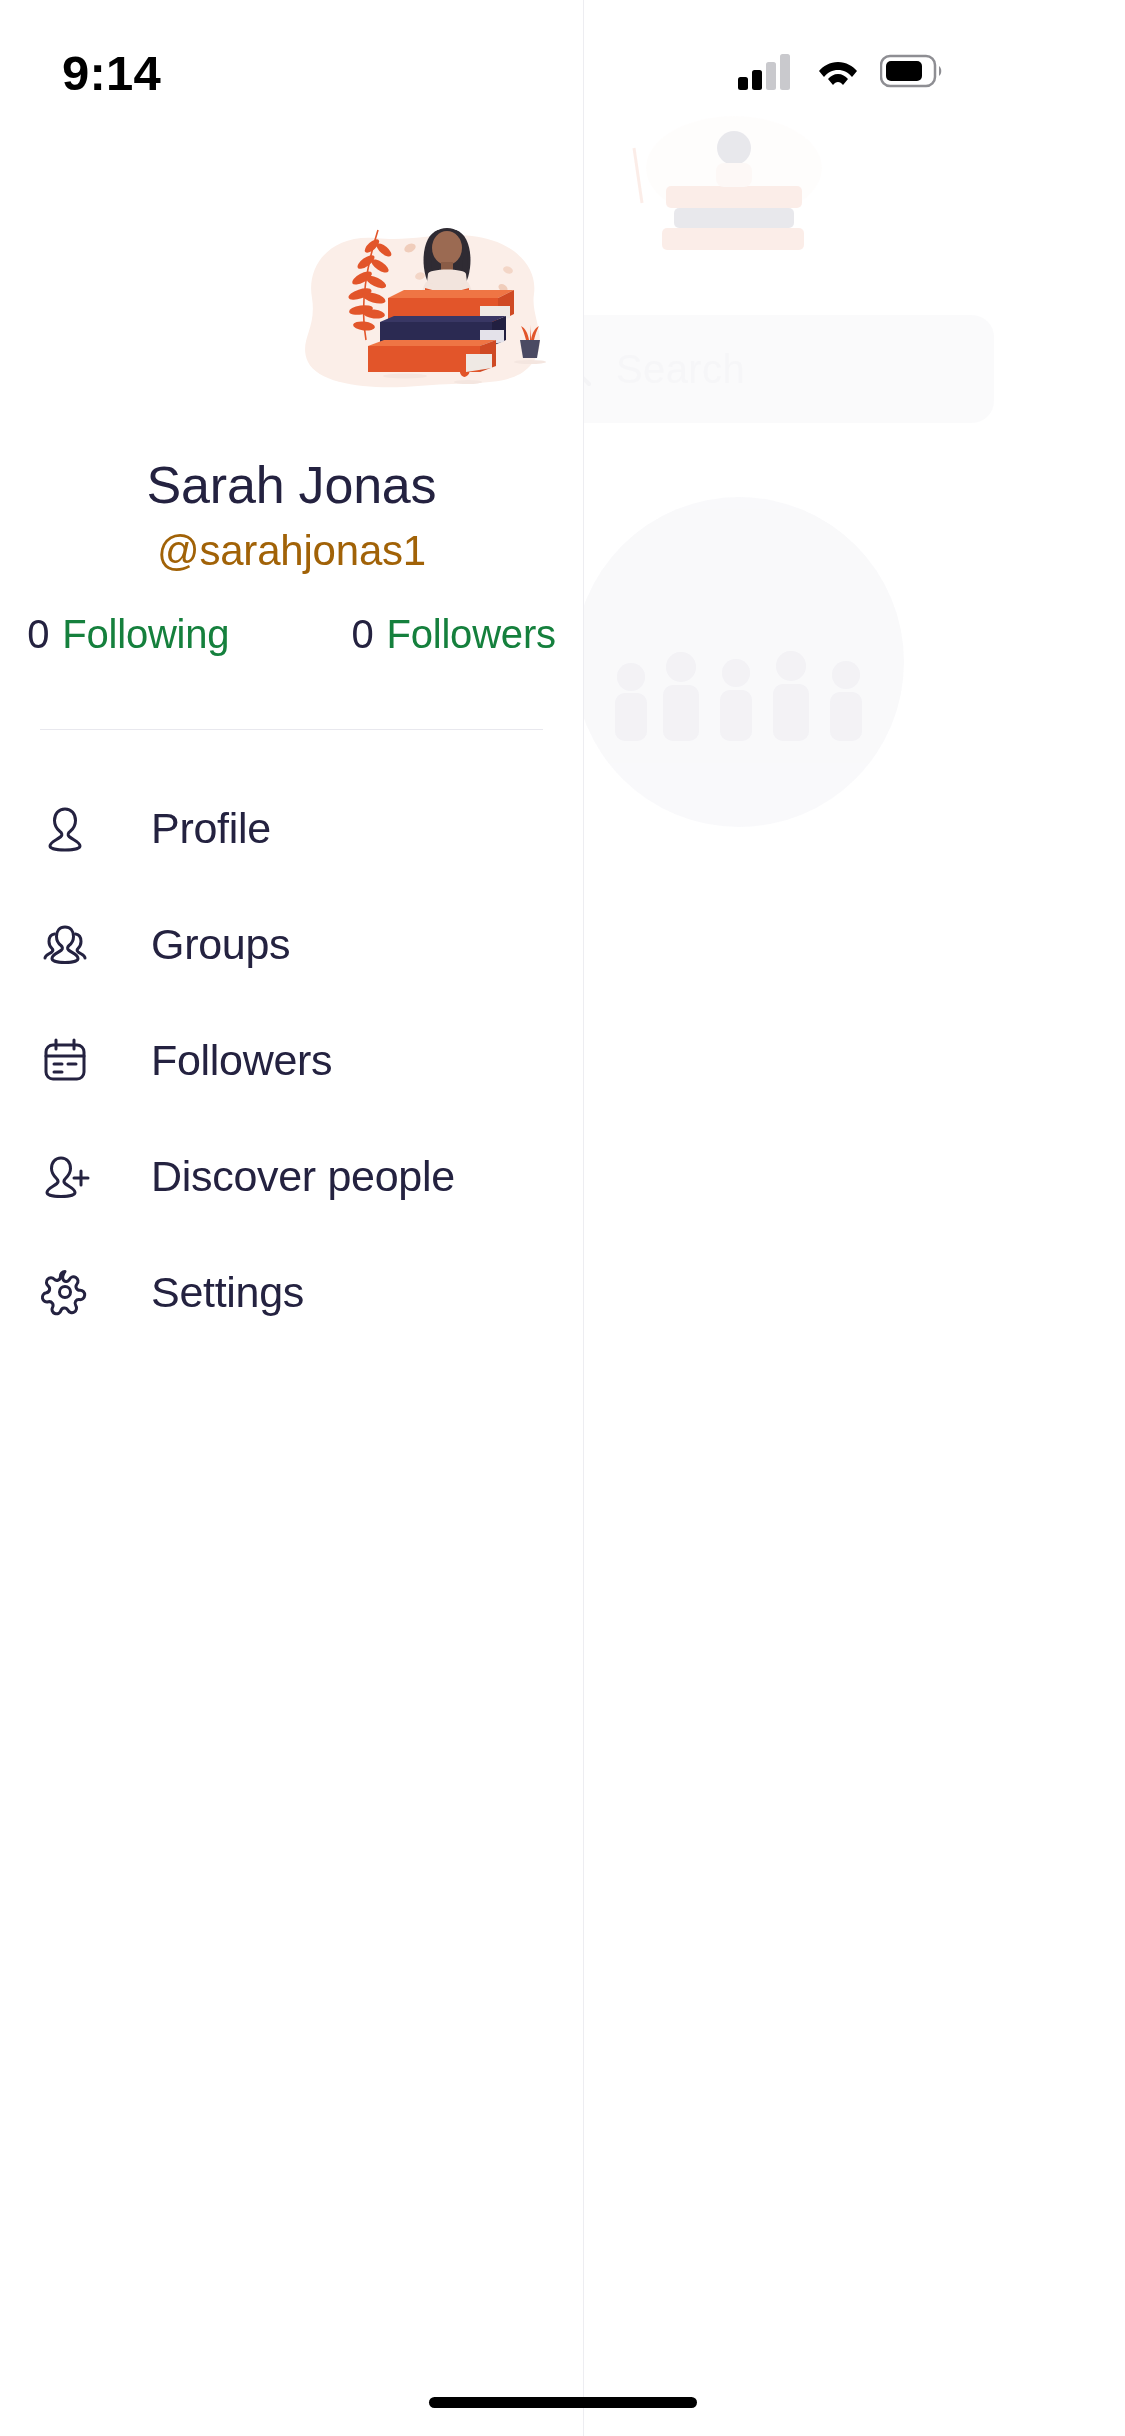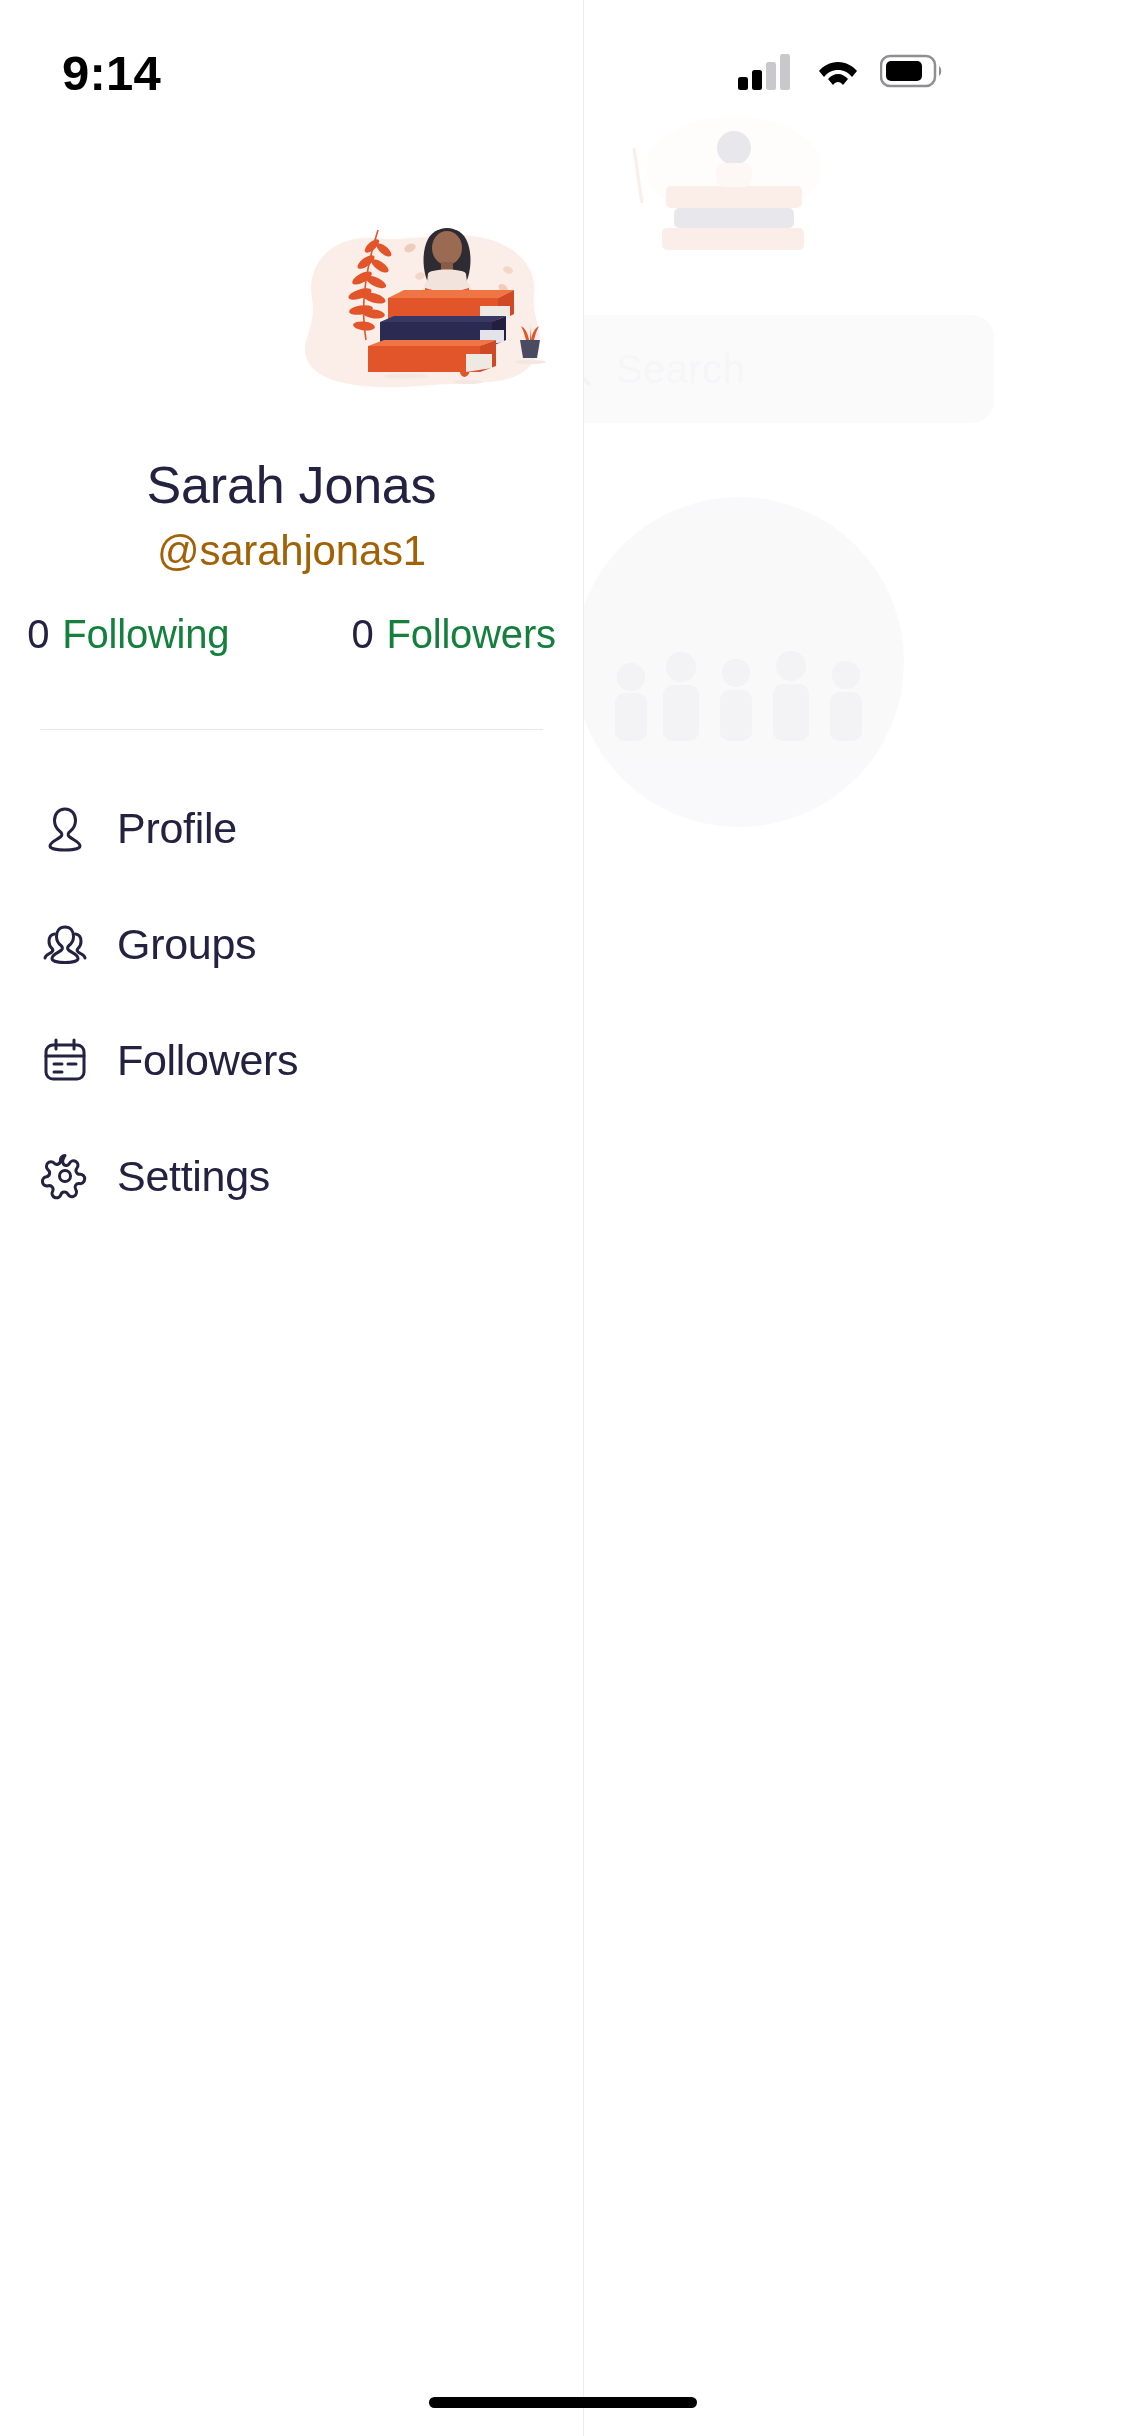--- a/index.html
+++ b/index.html
@@ -62,21 +62,21 @@
   .divider {
     position:absolute; top:729px; left:40px; width:503px; height:1px; background:#e8e8ee;
   }
 
   
   .menu { position:absolute; top:770px; left:0; width:583px; }
   .menu-item {
     display:flex; align-items:center; height:116px; padding-left:38px; gap:25px;
   }
   .menu-icon { width:54px; height:54px; display:flex; align-items:center; justify-content:center; flex:0 0 54px; }
-  .menu-label { font-size:43px; color:#242240; font-weight:400; letter-spacing:-.3px; }
+  .menu-label { font-size:43px; color:#242240; font-weight:400; letter-spacing:-.3px;margin-left:34px; }
 
   
   .home-indicator {
     position:absolute; bottom:28px; left:50%; transform:translateX(-50%);
     width:268px; height:11px; border-radius:6px; background:#000;
   }
 </style>
 </head>
 <body>
 
@@ -273,20 +273,34 @@
             <line x1="18" y1="7" x2="18" y2="16"></line>
             <line x1="36" y1="7" x2="36" y2="16"></line>
             <line x1="16" y1="31" x2="24" y2="31"></line>
             <line x1="30" y1="31" x2="38" y2="31"></line>
             <line x1="16" y1="39" x2="24" y2="39"></line>
           </svg>
         </span>
         <span class="menu-label">Followers</span>
       </div>
 
+      <div class="menu-item">
+        <span class="menu-icon">
+          <svg viewBox="0 0 54 54" width="54" height="54" fill="none" stroke="#242240" stroke-width="3" stroke-linecap="round" stroke-linejoin="round">
+            <path d="M23 9 C17 9 13.5 13.5 13.5 19.5 C13.5 24.5 16.5 27.5 18.5 29.5
+                     C20 31 20.5 33 19 34.5 C15.5 37.5 9 39.5 9 43.5
+                     C9 46 15.5 47.5 23 47.5 C30.5 47.5 37 46 37 43.5
+                     C37 39.5 30.5 37.5 27 34.5 C25.5 33 26 31 27.5 29.5
+                     C29.5 27.5 32.5 24.5 32.5 19.5 C32.5 13.5 29 9 23 9 Z"></path>
+            <line x1="43" y1="22" x2="43" y2="36"></line>
+            <line x1="36" y1="29" x2="50" y2="29"></line>
+          </svg>
+        </span>
+        <span class="menu-label">Discover people</span>
+      </div>
 
       <div class="menu-item">
         <span class="menu-icon">
           <svg viewBox="0 0 54 54" width="54" height="54" fill="none" stroke="#242240" stroke-width="3" stroke-linecap="round" stroke-linejoin="round">
             <path d="M27 6.5 C24.2 6.5 22.2 8.8 22.4 11.5 C22.5 13 21.7 14.4 20.3 15
                      C18.9 15.6 17.3 15.3 16.3 14.2 C14.4 12.2 11.4 12.3 9.6 14.3
                      C7.8 16.3 8.1 19.3 10.2 21 C11.4 22 11.9 23.5 11.5 25
                      C11.1 26.5 9.8 27.5 8.3 27.8 C5.6 28.2 3.9 30.7 4.5 33.4
                      C5.1 36.1 7.8 37.6 10.4 36.8 C11.8 36.4 13.4 36.9 14.3 38.1
                      C15.2 39.3 15.3 40.9 14.6 42.2 C13.2 44.6 14.3 47.5 16.9 48.5

